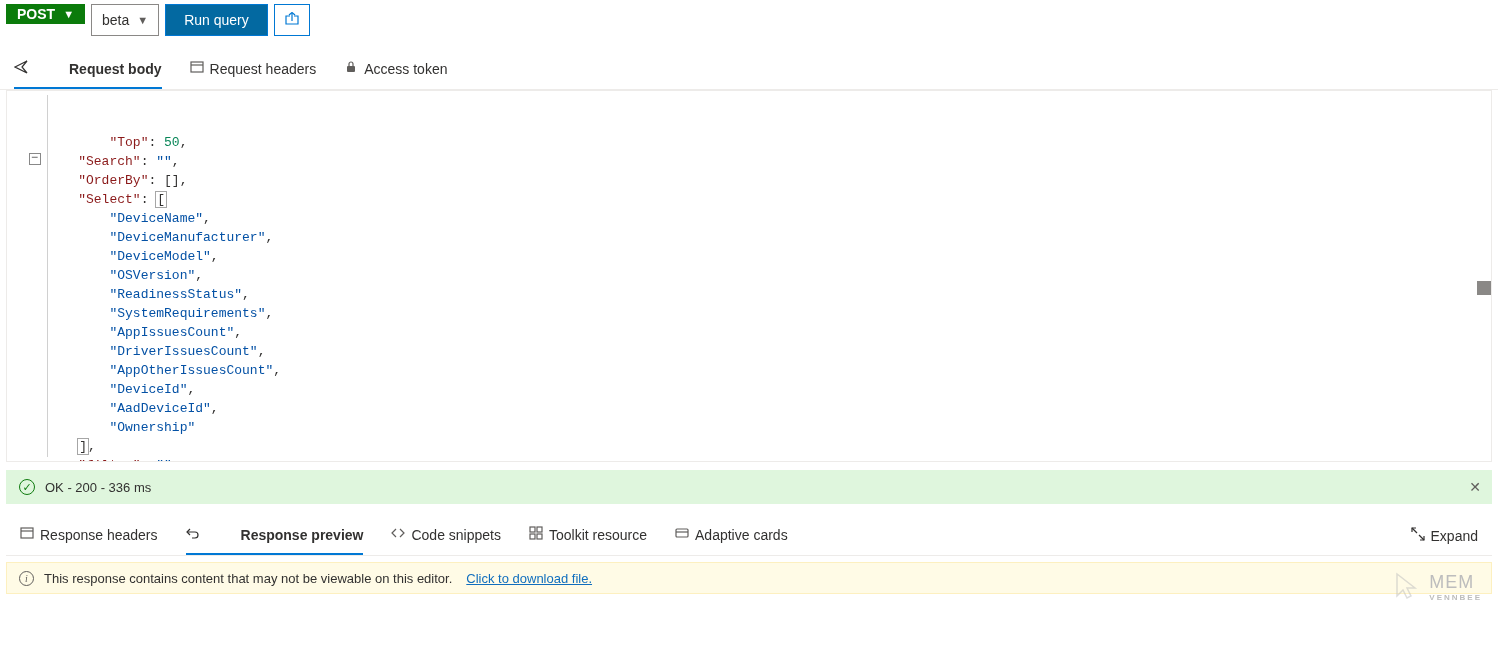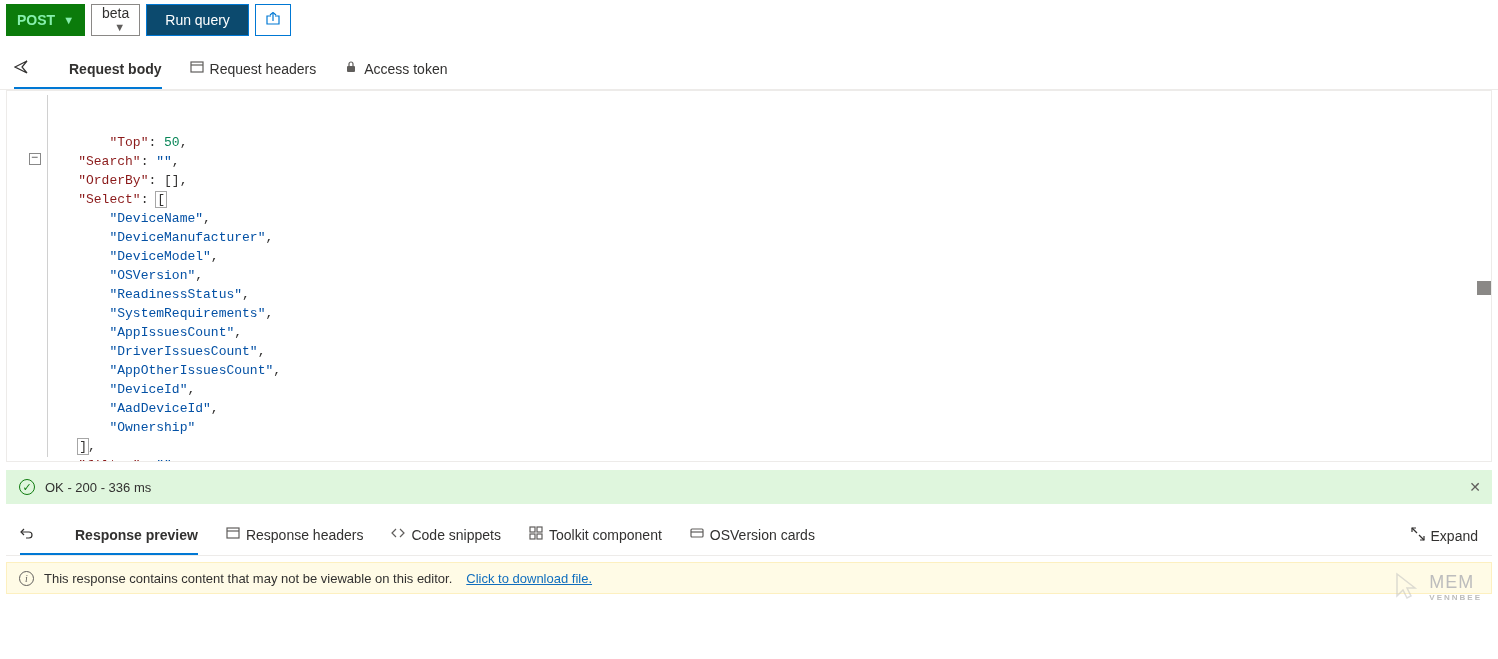--- a/index.html
+++ b/index.html
@@ -11,41 +11,40 @@
     width: 1498px;
   }
   .top-bar {
     display: flex;
     align-items: flex-start;
     gap: 6px;
     padding: 4px 6px 0 6px;
   }
   .method-btn {
     background: #0b7b0b;
-    color: #86efac;
+    color: #ffffff;
     border: 1px solid #0b7b0b;
-    height: 32px;
+    height: 20px;
     display: flex;
     align-items: center;
     padding: 8px 10px;
     font-size: 14px;
     font-weight: 600;
     cursor: pointer;
   }
   .method-btn .chev { margin-left: 8px; font-size: 11px; }
   .version-select {
     border: 1px solid #8a8886;
     height: 32px;
     display: flex;
     align-items: center;
     padding: 0 10px;
     font-size: 14px;
     background: #fff;
     cursor: pointer;
-    flex-direction: column;
   }
   .version-select .chev { margin-left: 8px; font-size: 11px; color: #605e5c; }
   .url-wrap {
     flex: 1;
     display: flex;
     flex-direction: column;
   }
   .url-input-box {
     border: 1px solid #8a8886;
     height: 32px;
@@ -67,21 +66,21 @@
     color: #a19f9d;
     font-size: 15px;
   }
   .url-hint {
     font-size: 12px;
     color: #605e5c;
     padding-top: 2px;
     padding-left: 2px;
   }
   .run-btn {
-    background: #0c4a6e;
+    background: #0369a1;
     color: #fff;
     border: 1px solid #0078d4;
     height: 32px;
     padding: 0 18px;
     font-size: 14px;
     cursor: pointer;
   }
   .share-btn {
     border: 1px solid #0078d4;
     color: #0078d4;
@@ -346,66 +345,66 @@
     <div class="scroll-thumb"></div>
   </div>
 
   <div class="status-bar">
     <span class="status-icon">✓</span>
     <span>OK - 200 - 336 ms</span>
     <span class="status-close">✕</span>
   </div>
 
   <div class="resp-tabs-row">
+    <div class="tab">
+      <span class="icon">
+        <svg width="14" height="14" viewBox="0 0 14 14" fill="none" stroke="currentColor" stroke-width="1.2">
+            <rect x="1" y="2" width="12" height="10"></rect>
+            <line x1="1" y1="5" x2="13" y2="5"></line>
+          </svg>
+      </span>
+      <span>Response headers</span>
+    </div>
     <div class="tab active">
       <span class="icon">
         <svg width="14" height="14" viewBox="0 0 14 14" fill="none" stroke="currentColor" stroke-width="1.2">
             <path d="M4 3 L1 6 L4 9"></path>
             <path d="M1 6 H9 a3 3 0 0 1 0 6 H6"></path>
           </svg>
       </span>
       <span>Response preview</span>
-    </div>
-    <div class="tab">
-      <span class="icon">
-        <svg width="14" height="14" viewBox="0 0 14 14" fill="none" stroke="currentColor" stroke-width="1.2">
-            <rect x="1" y="2" width="12" height="10"></rect>
-            <line x1="1" y1="5" x2="13" y2="5"></line>
-          </svg>
-      </span>
-      <span>Response headers</span>
     </div>
     <div class="tab">
       <span class="icon">
         <svg width="14" height="14" viewBox="0 0 14 14" fill="none" stroke="currentColor" stroke-width="1.2">
             <path d="M5 3 L1 7 L5 11"></path>
             <path d="M9 3 L13 7 L9 11"></path>
           </svg>
       </span>
       <span>Code snippets</span>
     </div>
     <div class="tab">
       <span class="icon">
         <svg width="14" height="14" viewBox="0 0 14 14" fill="none" stroke="currentColor" stroke-width="1.2">
             <rect x="1" y="1" width="5" height="5"></rect>
             <rect x="8" y="1" width="5" height="5"></rect>
             <rect x="1" y="8" width="5" height="5"></rect>
             <rect x="8" y="8" width="5" height="5"></rect>
           </svg>
       </span>
-      <span>Toolkit component</span>
+      <span>Toolkit resource</span>
     </div>
     <div class="tab">
       <span class="icon">
         <svg width="14" height="14" viewBox="0 0 14 14" fill="none" stroke="currentColor" stroke-width="1.2">
             <rect x="1" y="3" width="12" height="8" rx="1"></rect>
             <line x1="1" y1="6" x2="13" y2="6"></line>
           </svg>
       </span>
-      <span>OSVersion cards</span>
+      <span>Adaptive cards</span>
     </div>
     <div class="spacer"></div>
     <div class="expand-btn">
       <span class="icon">
         <svg width="14" height="14" viewBox="0 0 14 14" fill="none" stroke="currentColor" stroke-width="1.2">
             <path d="M1 5 V1 H5"></path>
             <path d="M13 9 V13 H9"></path>
             <path d="M1 1 L6 6"></path>
             <path d="M13 13 L8 8"></path>
           </svg>

